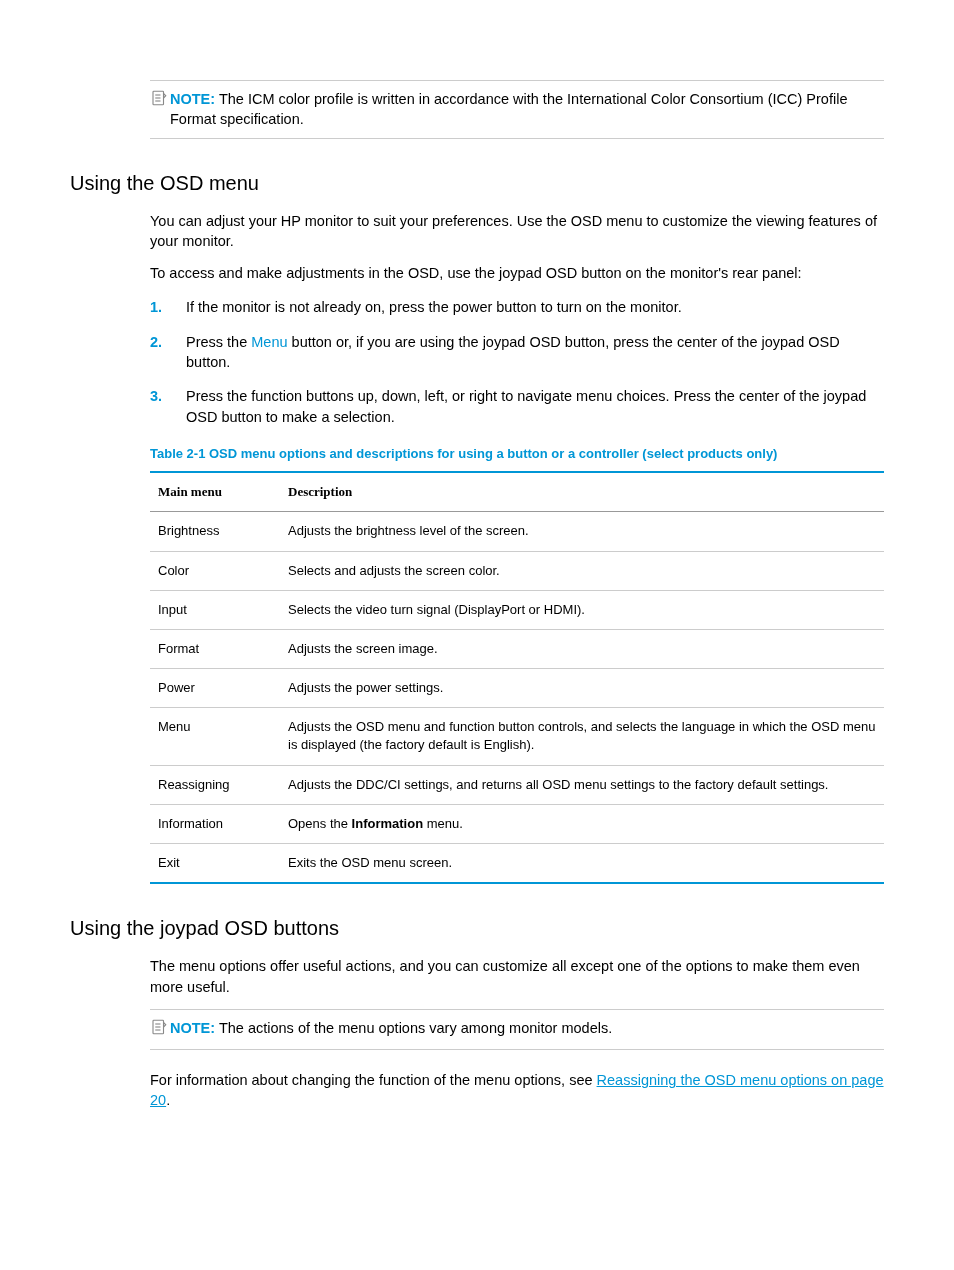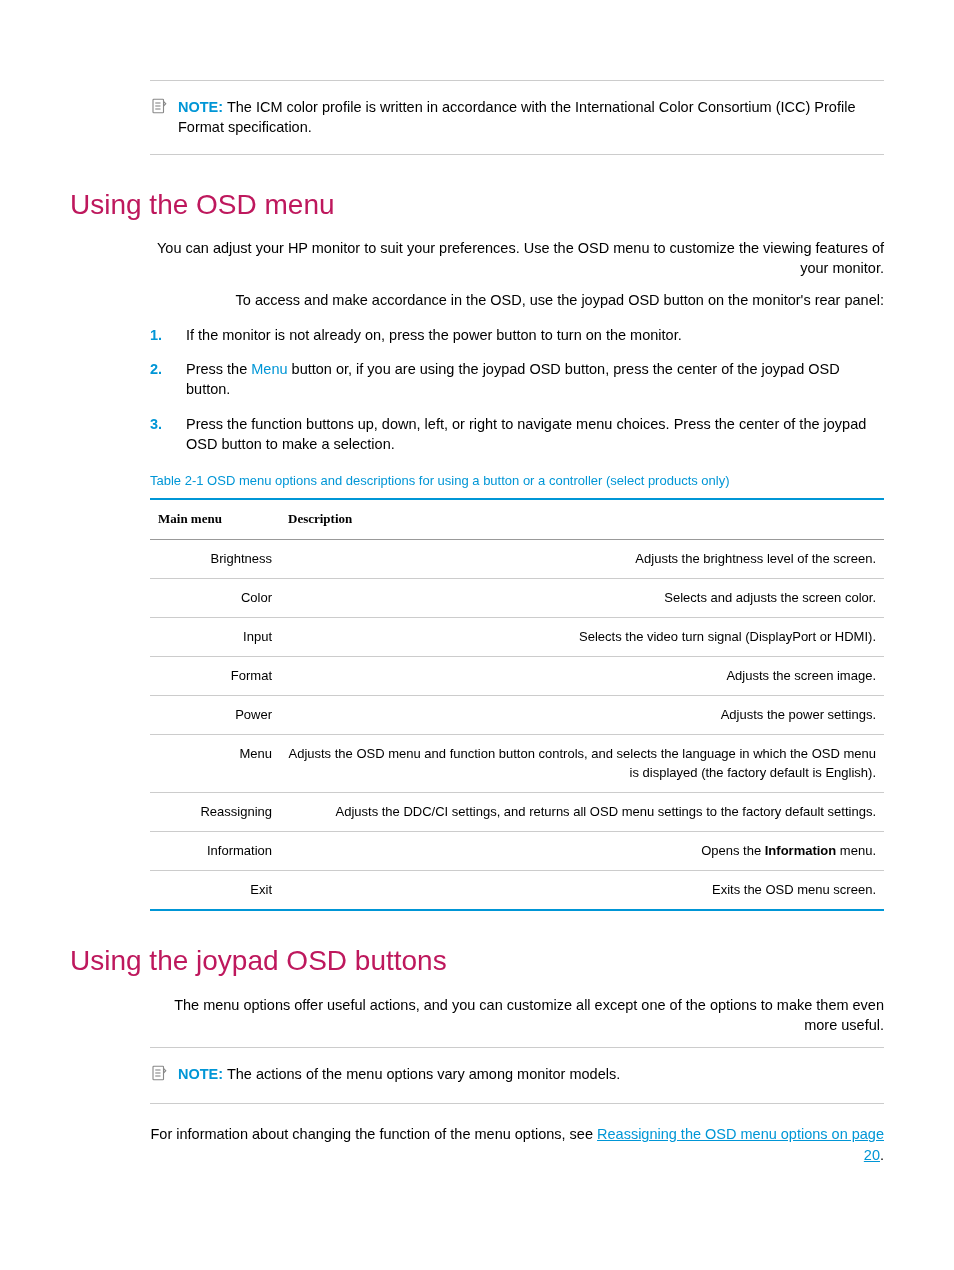--- a/index.html
+++ b/index.html
@@ -7,38 +7,38 @@
       font-family: Arial, Helvetica, sans-serif;
       margin: 0;
       padding: 80px 70px 60px 70px;
       width: 954px;
       color: #000;
       line-height: 1.4;
     }
     .note-box {
       border-top: 1px solid #ccc;
       border-bottom: 1px solid #ccc;
-      padding: 16px 0;
+      padding: 8px 0;
       margin: 0 0 20px 80px;
       display: flex;
-      gap: 10px;
+      gap: 2px;
       font-size: 14.5px;
     }
     .note-label {
       color: #0096d6;
       font-weight: bold;
     }
     h1 {
-      color: #be185d;
+      color: #000000;
       font-weight: normal;
-      font-size: 28px;
+      font-size: 20px;
       margin: 30px 0 14px 0;
     }
     .content { margin-left: 80px; font-size: 14.5px; }
-    .para { margin: 12px 0; text-align: right; }
+    .para { margin: 12px 0; }
     ol.numbered {
       list-style: none;
       padding: 0;
       margin: 12px 0;
     }
     ol.numbered li {
       display: flex;
       gap: 18px;
       margin: 14px 0;
     }
@@ -46,40 +46,39 @@
       color: #0096d6;
       font-weight: bold;
       min-width: 18px;
     }
     .menu-word { color: #0096d6; }
     .table-caption {
       color: #0096d6;
       font-size: 13px;
       margin: 18px 0 8px 0;
     }
-    .table-caption b { font-weight: normal; }
+    .table-caption b { font-weight: bold; }
     table {
       width: 100%;
       border-collapse: collapse;
       font-size: 13px;
       border-top: 2px solid #0096d6;
       border-bottom: 2px solid #0096d6;
     }
     th {
       text-align: left;
       padding: 10px 8px;
       border-bottom: 1px solid #999;
       font-weight: bold;
       font-family: Liberation Serif, serif;
     }
     td {
       padding: 10px 8px;
       border-bottom: 1px solid #ccc;
       vertical-align: top;
-      text-align: right;
     }
     tr:last-child td { border-bottom: none; }
     .col1 { width: 130px; }
     .link { color: #0096d6; text-decoration: underline; }
     .note-svg-wrap { width: 18px; }
     .info-bold { font-weight: bold; }
   </style>
 </head>
 <body>
 
@@ -95,21 +94,21 @@
   </span>
   <div>
     <span class="note-label">NOTE:</span>
     <span>The ICM color profile is written in accordance with the International Color Consortium (ICC) Profile Format specification.</span>
   </div>
 </div>
 
 <h1>Using the OSD menu</h1>
 <div class="content">
   <p class="para">You can adjust your HP monitor to suit your preferences. Use the OSD menu to customize the viewing features of your monitor.</p>
-  <p class="para">To access and make accordance in the OSD, use the joypad OSD button on the monitor's rear panel:</p>
+  <p class="para">To access and make adjustments in the OSD, use the joypad OSD button on the monitor's rear panel:</p>
   <ol class="numbered">
     <li>
       <span class="step-num">1.</span>
       <span>If the monitor is not already on, press the power button to turn on the monitor.</span>
     </li>
     <li>
       <span class="step-num">2.</span>
       <span><span>Press the </span><span class="menu-word">Menu</span><span> button or, if you are using the joypad OSD button, press the center of the joypad OSD button.</span></span>
     </li>
     <li>

